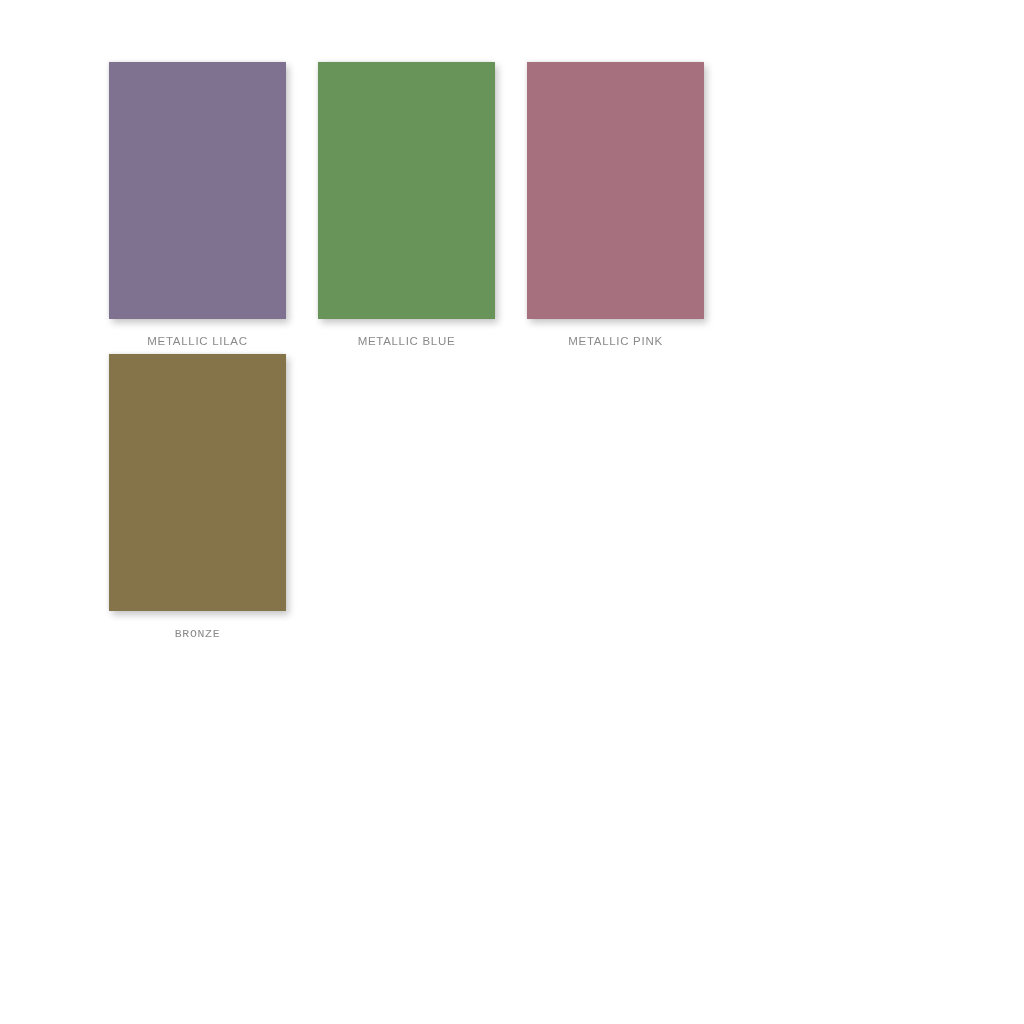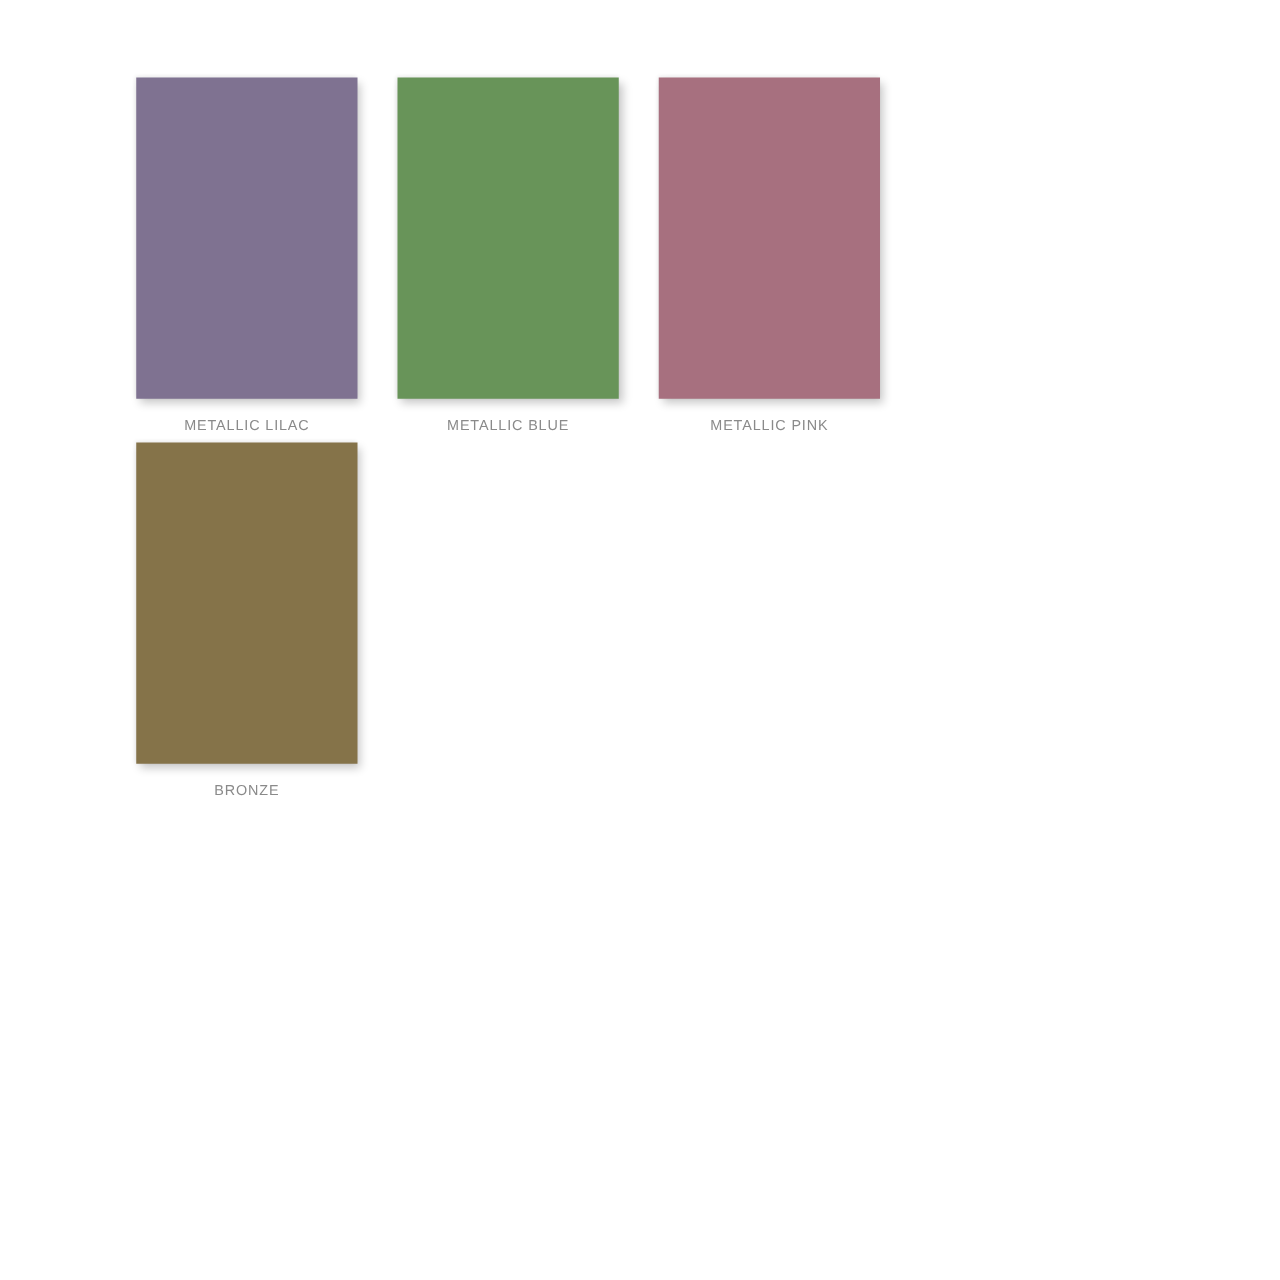--- a/index.html
+++ b/index.html
@@ -73,20 +73,20 @@
     <div class="swatch-cell">
       <div class="swatch-chip" style="background-color: rgb(167, 112, 127);"></div>
       <div class="swatch-label" style="color: rgb(138, 138, 138);">METALLIC PINK</div>
     </div>
 
 
     <div class="swatch-cell empty"></div>
 
     <div class="swatch-cell">
       <div class="swatch-chip" style="background-color: rgb(133, 115, 73);"></div>
-      <div class="swatch-label" style="color: rgb(138, 138, 138);">BRONZE</div>
+      <div class="swatch-label" style="color: rgb(138, 138, 138); font-family: Liberation Mono, monospace;">BRONZE</div>
     </div>
 
 
     <div class="swatch-cell empty"></div>
 
   </div>
 </div>
 
 </body></html>

